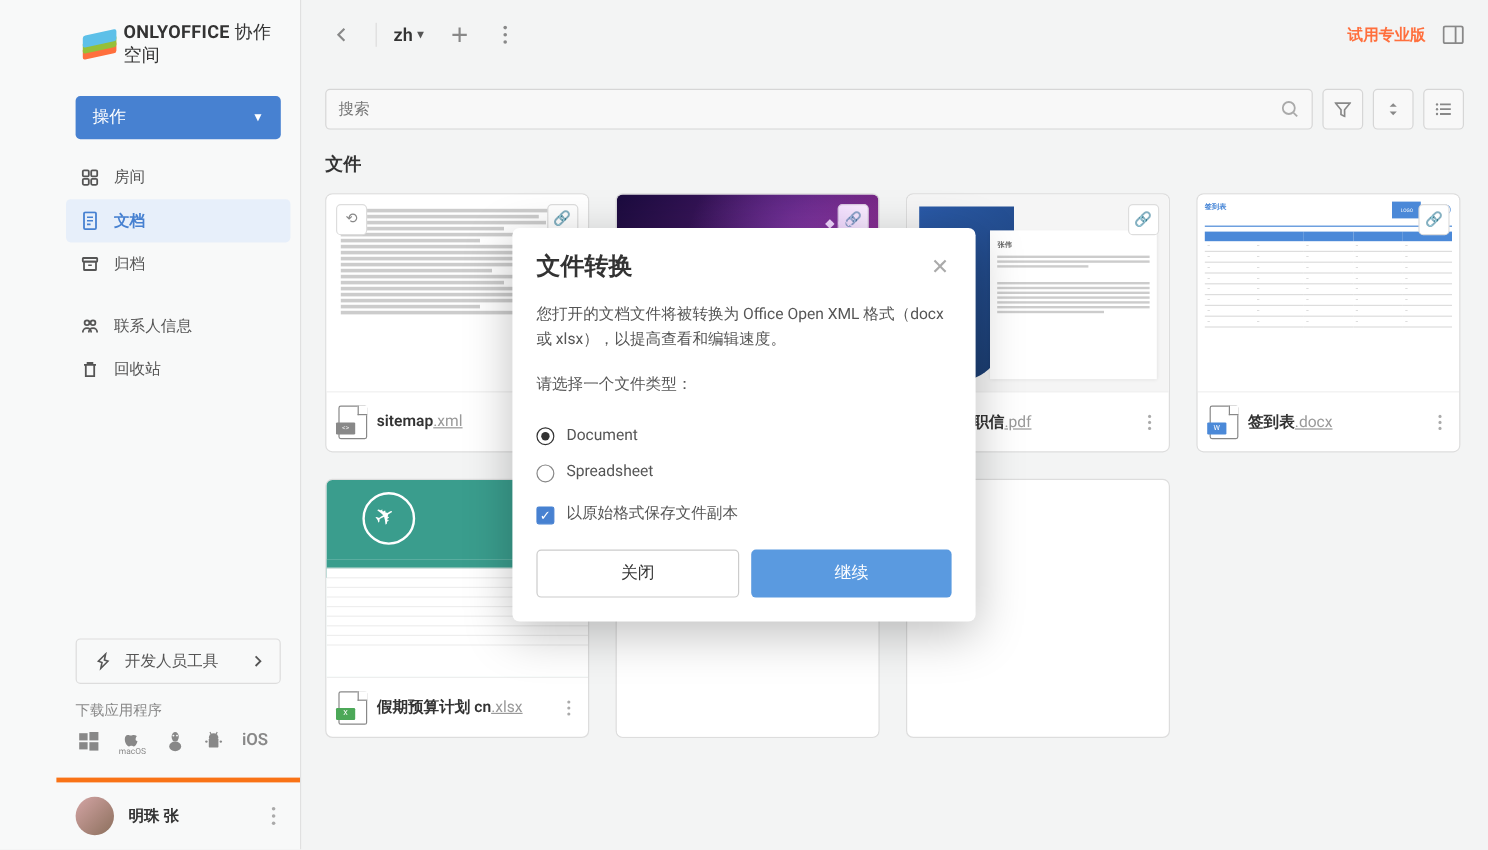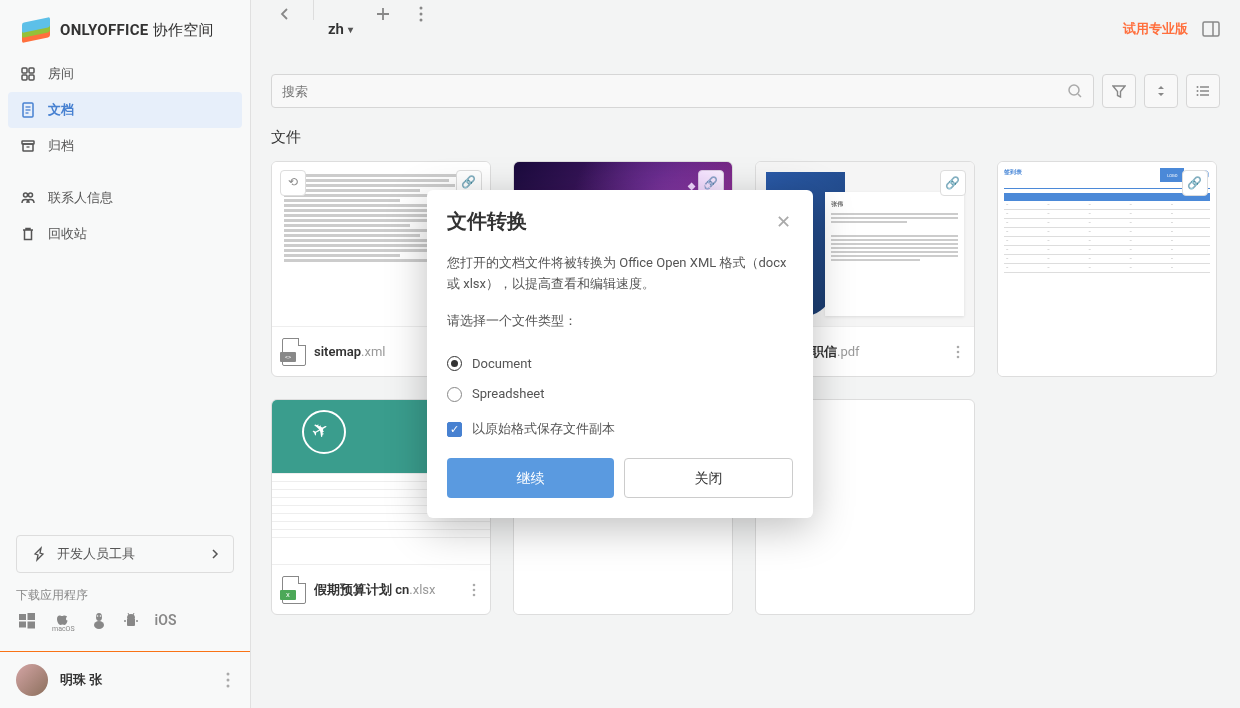--- a/index.html
+++ b/index.html
@@ -1,19 +1,19 @@
 <!DOCTYPE html>
 <html><head>
 <meta charset="utf-8">
 <style>
 * { margin: 0; padding: 0; box-sizing: border-box; font-family: -apple-system, BlinkMacSystemFont, "Segoe UI", Roboto, sans-serif; }
 body { width: 1240px; height: 708px; background: #f3f4f4; overflow: hidden; position: relative; }
 
 
-.sidebar { position: absolute; left: 0; top: 0; width: 251px; height: 708px; background: #f8f9f9; border-right: 1px solid #e0e0e0; display: flex; flex-direction: column; }
+.sidebar { position: absolute; left: 0; top: 0; width: 251px; height: 708px; background: #f8f9f9; border-right: 1px solid #e0e0e0; display: flex; flex-direction: column; padding-left: 47px; }
 .logo-area { display: flex; align-items: center; padding: 18px 16px 14px 22px; gap: 10px; }
 .logo-icon { width: 28px; height: 24px; position: relative; }
 .logo-icon .layer { position: absolute; width: 28px; height: 10px; border-radius: 2px; transform: skewY(-12deg); }
 .logo-icon .l1 { background: #ff6f3d; top: 12px; }
 .logo-icon .l2 { background: #95c038; top: 7px; }
 .logo-icon .l3 { background: #5dc0e8; top: 2px; }
 .logo-text { font-size: 15px; font-weight: 700; color: #333; letter-spacing: 0.3px; }
 .logo-text .sub { font-weight: 400; }
 
 .action-btn { margin: 10px 16px 14px; background: #4781d1; color: #fff; height: 36px; border-radius: 4px; display: flex; align-items: center; justify-content: space-between; padding: 0 14px; font-size: 14px; cursor: pointer; }
@@ -26,58 +26,58 @@
 .nav-sep { height: 16px; }
 
 .spacer { flex: 1; }
 .dev-tools { margin: 0 16px 14px; border: 1px solid #ddd; border-radius: 4px; height: 38px; display: flex; align-items: center; justify-content: space-between; padding: 0 14px; font-size: 13px; color: #555; cursor: pointer; }
 .dev-tools .left { display: flex; align-items: center; gap: 10px; }
 
 .download-label { font-size: 12px; color: #888; padding: 0 16px 8px; }
 .platforms { display: flex; gap: 16px; padding: 0 18px 18px; color: #888; }
 .platforms span { font-size: 20px; cursor: pointer; }
 
-.user-row { border-top: 1px solid #f97316; padding: 12px 16px; display: flex; align-items: center; gap: 12px; }
+.user-row { border-top: 4px solid #f97316; padding: 12px 16px; display: flex; align-items: center; gap: 12px; }
 .avatar { width: 32px; height: 32px; border-radius: 50%; background: linear-gradient(135deg, #d4a5a5, #8b6f5c); }
 .user-name { font-size: 13px; font-weight: 600; color: #333; flex: 1; }
 .user-menu { color: #aaa; cursor: pointer; padding: 4px; }
 
 
 .main { position: absolute; left: 251px; top: 0; right: 0; height: 708px; display: flex; flex-direction: column; }
-.topbar { height: 58px; display: flex; padding: 0 20px; gap: 10px; }
+.topbar { height: 58px; display: flex; align-items: center; padding: 0 20px; gap: 10px; }
 .tb-btn { width: 28px; height: 28px; display: flex; align-items: center; justify-content: center; color: #888; cursor: pointer; border-radius: 3px; }
 .tb-sep { width: 1px; height: 20px; background: #ddd; margin: 0 4px; }
 .breadcrumb { font-size: 15px; font-weight: 600; color: #333; display: flex; align-items: center; gap: 4px; cursor: pointer; }
 .breadcrumb .caret { font-size: 10px; color: #555; }
 .topbar-right { margin-left: auto; display: flex; align-items: center; gap: 14px; }
 .trial-link { color: #ff6f3d; font-size: 13px; font-weight: 600; cursor: pointer; }
 
 .toolbar { display: flex; padding: 16px 20px 14px; gap: 8px; }
 .search-box { flex: 1; height: 34px; border: 1px solid #d6d6d6; border-radius: 4px; display: flex; align-items: center; padding: 0 10px; background: #f8f8f8; }
 .search-box input { flex: 1; border: none; background: transparent; outline: none; font-size: 13px; color: #333; }
 .search-box .search-ic { color: #aaa; }
 .tool-btn { width: 34px; height: 34px; border: 1px solid #d6d6d6; border-radius: 4px; display: flex; align-items: center; justify-content: center; color: #888; cursor: pointer; background: #f8f8f8; }
 
-.section-title { font-size: 15px; font-weight: 400; color: #333; padding: 6px 20px 14px; }
+.section-title { font-size: 15px; font-weight: 700; color: #333; padding: 6px 20px 14px; }
 
 .grid { display: flex; flex-wrap: wrap; gap: 22px; padding: 0 20px; }
 .card { width: 220px; height: 216px; border: 1px solid #ddd; border-radius: 6px; background: #fff; display: flex; flex-direction: column; overflow: hidden; position: relative; }
 .card .thumb { flex: 1; background: #f5f5f5; position: relative; overflow: hidden; }
 .card .link-btn { position: absolute; top: 8px; right: 8px; width: 26px; height: 26px; background: #fff; border: 1px solid #ddd; border-radius: 4px; display: flex; align-items: center; justify-content: center; color: #888; cursor: pointer; font-size: 12px; }
 .card .refresh-btn { position: absolute; top: 8px; left: 8px; width: 26px; height: 26px; background: #fff; border: 1px solid #ddd; border-radius: 4px; display: flex; align-items: center; justify-content: center; color: #888; cursor: pointer; font-size: 12px; }
 .card .footer { height: 50px; display: flex; align-items: center; padding: 0 10px; gap: 8px; border-top: 1px solid #eee; }
 .card .file-ic { width: 24px; height: 28px; border: 1.5px solid #888; border-radius: 2px; position: relative; flex-shrink: 0; }
 .card .file-ic::before { content: ''; position: absolute; top: -1px; right: -1px; width: 7px; height: 7px; background: #fff; border-left: 1.5px solid #888; border-bottom: 1.5px solid #888; }
 .card .file-ic.xml .badge { background: #888; }
 .card .file-ic.docx .badge { background: #4b89d8; }
 .card .file-ic.xlsx .badge { background: #4ca858; }
 .card .file-ic.pdf .badge { background: #d73f3f; }
 .card .file-ic .badge { position: absolute; bottom: 3px; left: -3px; width: 16px; height: 10px; border-radius: 1px; font-size: 6px; color: #fff; display: flex; align-items: center; justify-content: center; }
 .card .fname { font-size: 13px; font-weight: 600; color: #333; flex: 1; white-space: nowrap; overflow: hidden; text-overflow: ellipsis; }
-.card .fname .ext { color: #999; font-weight: 400; }
+.card .fname .ext { color: #999; font-weight: 400; text-decoration: underline; }
 .card .more { color: #aaa; cursor: pointer; padding: 4px; }
 
 
 .thumb.xml { background: #fff; padding: 10px 12px; font-size: 4px; color: #999; line-height: 1.6; overflow: hidden; }
 .thumb.xml .line { height: 3px; background: #ccc; margin: 2px 0; }
 .thumb.gradient1 { background: linear-gradient(135deg, #1a0b3d 0%, #4a1a6a 40%, #8b2a8b 70%, #c236a0 100%); }
 .thumb.gradient1::after { content: ''; position: absolute; inset: 0; background: radial-gradient(circle at 70% 30%, rgba(200,100,255,0.4), transparent 50%); }
 .thumb.resign { display: flex; padding: 10px; gap: 0; }
 .thumb.resign::before { content: ''; width: 40%; height: 100%; background: linear-gradient(135deg, #2a5aa8, #1a3a6a); border-radius: 0 0 50% 0; }
 .thumb.resign .doc { flex: 1; background: #fff; padding: 8px 6px; font-size: 4px; color: #666; margin-left: -20px; margin-top: 20px; box-shadow: 0 1px 3px rgba(0,0,0,0.1); }
@@ -135,20 +135,24 @@
     <div class="logo-icon">
       <div class="layer l1"></div>
         <div class="layer l2"></div>
         <div class="layer l3"></div>
     </div>
     <div class="logo-text">
       <span>ONLYOFFICE</span><span class="sub"> 协作空间</span>
     </div>
   </div>
 
+  <div class="action-btn">
+    <span>操作</span>
+    <span class="chev">▼</span>
+  </div>
 
   <div class="nav">
     <div class="nav-item">
       <span class="icn">
           <svg width="16" height="16" viewBox="0 0 16 16">
             <rect x="2" y="2" width="5" height="5" rx="1" fill="none" stroke="currentColor" stroke-width="1.5"></rect>
             <rect x="9" y="2" width="5" height="5" rx="1" fill="none" stroke="currentColor" stroke-width="1.5"></rect>
             <rect x="2" y="9" width="5" height="5" rx="1" fill="none" stroke="currentColor" stroke-width="1.5"></rect>
             <rect x="9" y="9" width="5" height="5" rx="1" fill="none" stroke="currentColor" stroke-width="1.5"></rect>
           </svg>
@@ -500,20 +504,33 @@
               <tr>
                 <td>—</td>
                 <td>—</td>
                 <td>—</td>
                 <td>—</td>
                 <td>—</td>
               </tr>
             </tbody>
           </table>
       </div>
+      <div class="footer">
+        <div class="file-ic docx">
+            <div class="badge">W</div>
+          </div>
+        <div class="fname"><span>签到表</span><span class="ext">.docx</span></div>
+        <div class="more">
+            <svg width="4" height="14" viewBox="0 0 4 14" fill="currentColor">
+              <circle cx="2" cy="2" r="1.3"></circle>
+              <circle cx="2" cy="7" r="1.3"></circle>
+              <circle cx="2" cy="12" r="1.3"></circle>
+            </svg>
+          </div>
+      </div>
     </div>
 
     <div class="card">
       <div class="thumb budget">
         <div class="tbl">
             <div class="row hdr-row"></div>
             <div class="row"></div>
             <div class="row"></div>
             <div class="row"></div>
             <div class="row"></div>
@@ -571,18 +588,18 @@
       </div>
       <div class="radio-row">
         <div class="radio"></div>
         <span>Spreadsheet</span>
       </div>
       <div class="check-row">
         <div class="checkbox">✓</div>
         <span>以原始格式保存文件副本</span>
       </div>
       <div class="modal-btns">
+        <div class="btn btn-secondary">关闭</div>
         <div class="btn btn-primary">继续</div>
-        <div class="btn btn-secondary">关闭</div>
       </div>
     </div>
   </div>
 </div>
 
 </body></html>

